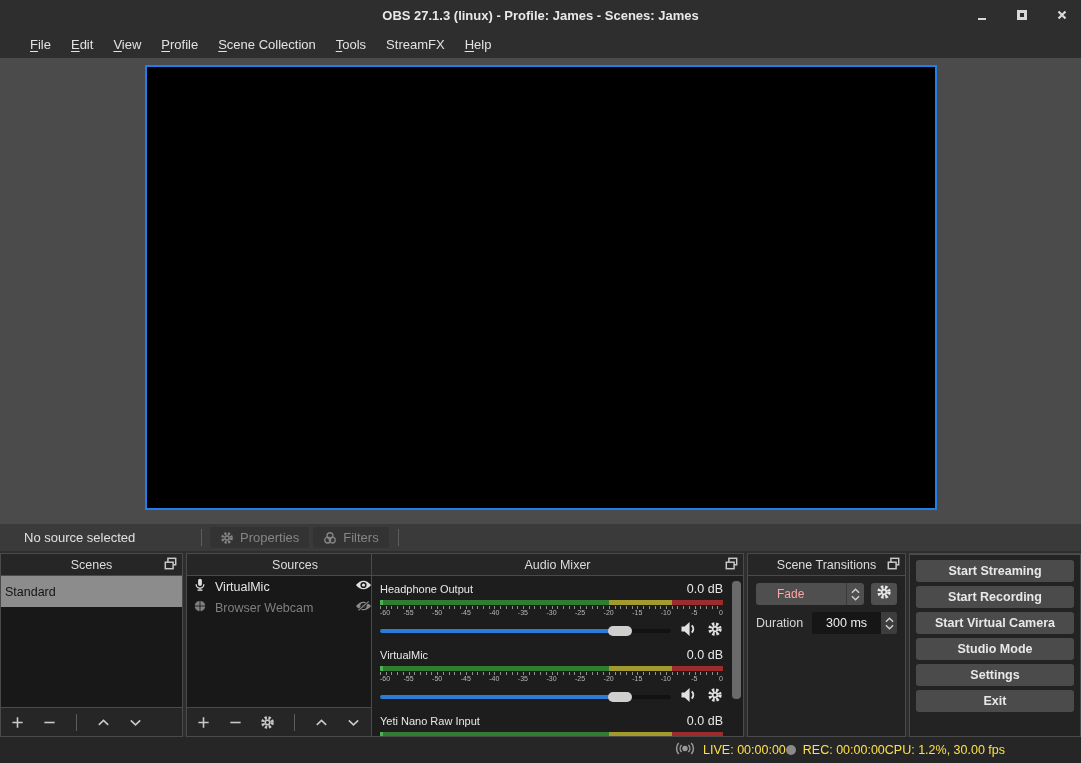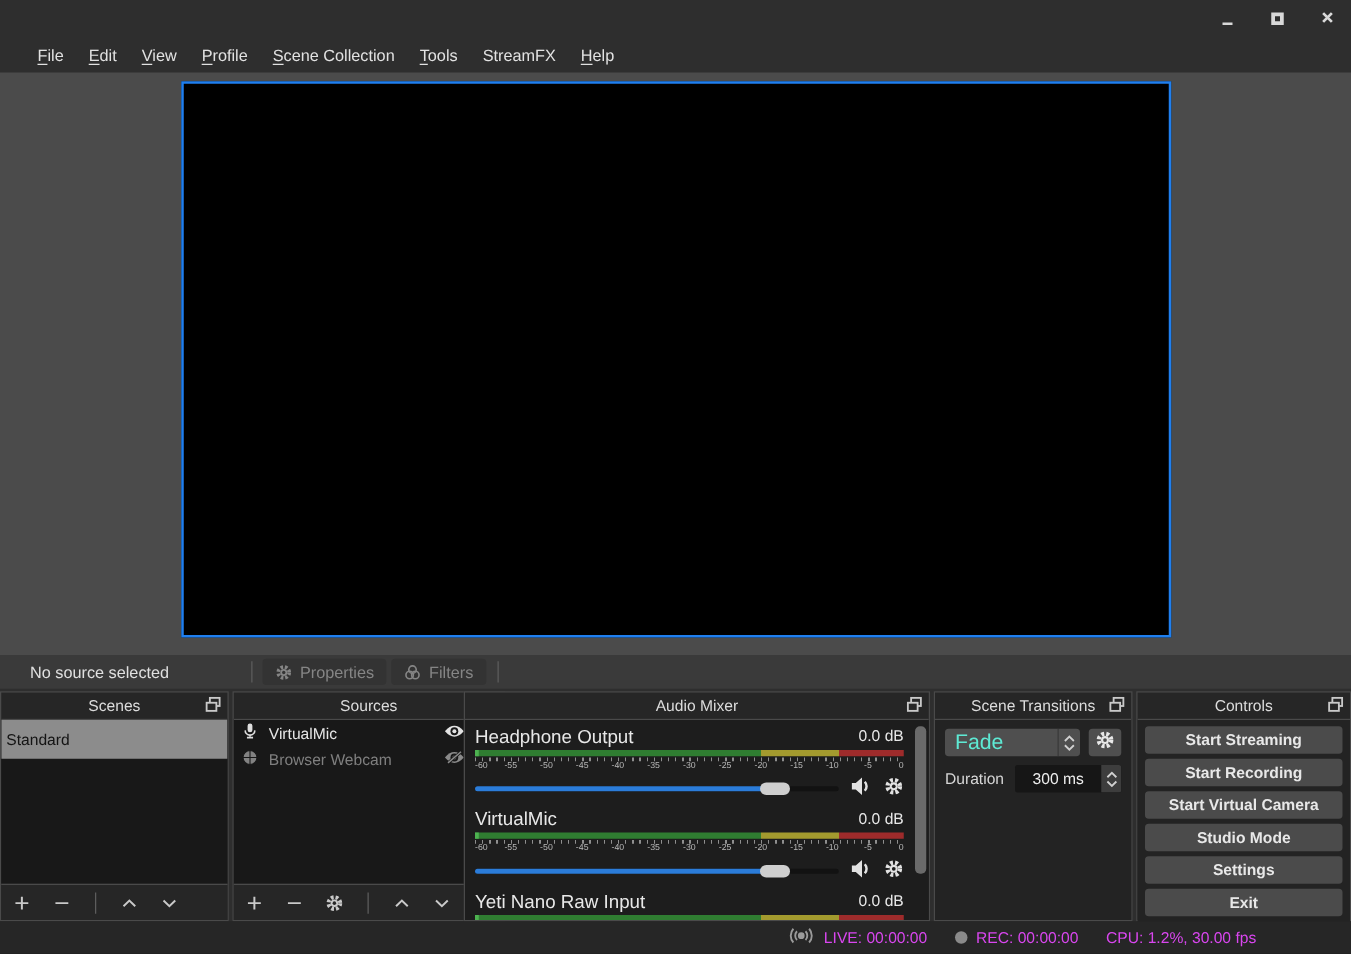--- a/index.html
+++ b/index.html
@@ -42,59 +42,60 @@
   .dock-footer .icn{display:flex;align-items:center;}
   .scene-row{height:31px;display:flex;align-items:center;padding-left:4px;font-size:12.5px;color:#d8d8d8;}
   .scene-row.selected{background:var(--sel-bg);color:#141414;}
   .source-row{height:21px;display:flex;align-items:center;padding:0 7px 0 6px;font-size:12.5px;gap:8px;}
   .source-row .src-label{flex:1;}
   .source-row .right-icons{display:flex;gap:11px;align-items:center;}
   
   #mixer-body{flex:1;background:#1d1d1d;border-top:1px solid #4a4a4a;overflow:hidden;position:relative;padding:5px 8px 0 8px;}
   .mix-ch{width:343px;margin-bottom:7px;}
   .mix-head{display:flex;justify-content:space-between;align-items:center;height:16px;margin-bottom:3px;}
-  .mix-name{color:#e8e8e8;font-size:15px;}
+  .mix-name{color:#e8e8e8;font-size:11px;}
   .mix-db{color:#e8e8e8;font-size:12.5px;}
   .meter{height:5px;position:relative;margin-bottom:1px;}
   .meter-ind{position:absolute;left:0;top:0;width:3px;height:100%;background:var(--meter-green-bright);}
   .tickstrip{height:3px;background-image:repeating-linear-gradient(90deg,#8f8f8f 0,#8f8f8f 1px,transparent 1px,transparent 5.72px);}
   .ticklabels{position:relative;height:9px;}
   .ticklabels span{position:absolute;top:0;font-size:7px;color:#b8b8b8;transform:translateX(-50%);}
   .slider-row{display:flex;align-items:center;margin-top:4px;height:18px;gap:9px;}
   .slider{flex:1;position:relative;height:18px;}
   .slider-track{position:absolute;left:0;top:7px;height:4px;width:100%;background:#121212;border-radius:2px;}
   .slider-fill{position:absolute;left:0;top:7px;height:4px;width:86%;background:var(--slider-blue);border-radius:2px;}
   .slider-handle{position:absolute;top:4px;left:calc(86% - 22px);width:24px;height:10px;background:#cfcfcf;border-radius:5px;}
   #mixer-scrollbar{position:absolute;right:2px;top:5px;width:9px;height:150px;}
   #mixer-scroll-thumb{position:absolute;left:0;top:0;width:9px;height:118px;background:#6a6a6a;border-radius:4px;}
   
   #transitions-body{flex:1;border-top:1px solid #4a4a4a;background:#232323;padding:7px 8px;}
   .trans-row{display:flex;align-items:center;margin-bottom:7px;}
   #transition-combo{width:112px;height:22px;background:#4f4f4f;border-radius:3px;display:flex;align-items:center;overflow:hidden;}
-  #transition-combo .combo-label{flex:1;padding-left:8px;font-size:17px;color:#5eead4;}
+  #transition-combo .combo-label{flex:1;padding-left:8px;font-size:12px;color:#fca5a5;margin-left:13px;}
   #transition-combo .combo-arrows{width:18px;height:100%;border-left:1px solid #3a3a3a;display:flex;flex-direction:column;align-items:center;justify-content:center;gap:1px;}
   .sq-btn{width:27px;height:22px;background:#4f4f4f;border-radius:3px;margin-left:7px;display:flex;align-items:center;justify-content:center;}
   #duration-label{font-size:12.5px;color:#d6d6d6;width:57px;}
   #duration-spin{width:86px;height:22px;background:#161616;border-radius:2px;display:flex;align-items:center;overflow:hidden;}
   #duration-spin .spin-value{flex:1;text-align:center;color:#ededed;font-size:12.5px;}
   #duration-spin .spin-arrows{width:16px;height:100%;display:flex;flex-direction:column;align-items:center;justify-content:center;gap:1px;background:#3d3d3d;}
   
   #controls-body{flex:1;border-top:1px solid #4a4a4a;background:#232323;padding:5px 6px;font-weight:bold;}
   .ctl-btn{width:100%;height:22px;margin-bottom:4px;background:#4b4b4b;border-radius:3px;display:flex;align-items:center;justify-content:center;font-size:12.5px;color:#e8e8e8;}
   
-  #statusbar{position:absolute;left:0;top:737px;width:100%;height:26px;background:#262626;display:flex;align-items:center;justify-content:flex-end;gap:22px;padding-right:76px;font-size:12.5px;color:#d946ef;}
+  #statusbar{position:absolute;left:0;top:737px;width:100%;height:26px;background:#262626;display:flex;align-items:center;justify-content:flex-end;padding-right:76px;font-size:12.5px;color:#fde047;}
   .status-group{display:flex;align-items:center;gap:7px;}
   .rec-dot{width:10px;height:10px;border-radius:50%;background:#8a8a8a;}
 </style>
 </head>
 <body>
 
 <div id="window">
 
   <div id="titlebar">
+    <span id="title-text">OBS 27.1.3 (linux) - Profile: James - Scenes: James</span>
     <div id="win-controls">
       <div class="winbtn">
           <div class="min-glyph"></div>
         </div>
       <div class="winbtn">
           <div class="max-glyph"></div>
         </div>
       <div class="winbtn">
           <span class="icn"><svg width="10" height="10" viewBox="0 0 10 10">
               <path d="M1.5 1.5 L8.5 8.5 M8.5 1.5 L1.5 8.5" stroke="#d8d8d8" stroke-width="2.2"></path>
@@ -418,29 +419,20 @@
               <svg width="9" height="6" viewBox="0 0 10 6">
                 <path d="M1 1 L5 5 L9 1" stroke="#d0d0d0" stroke-width="1.6" fill="none"></path>
               </svg>
             </span>
         </div>
       </div>
     </div>
   </div>
 
   <div class="dock" id="dock-controls">
-    <div class="dock-header">
-      <span class="dock-title">Controls</span>
-      <span class="dock-float">
-          <svg width="13" height="13" viewBox="0 0 15 15">
-            <rect x="4.5" y="1.5" width="9" height="7.5" fill="none" stroke="#c9c9c9" stroke-width="1.7"></rect>
-            <rect x="1.5" y="6" width="9" height="7.5" fill="#262626" stroke="#c9c9c9" stroke-width="1.7"></rect>
-          </svg>
-        </span>
-    </div>
     <div id="controls-body">
         <div class="ctl-btn">Start Streaming</div>
         <div class="ctl-btn">Start Recording</div>
         <div class="ctl-btn">Start Virtual Camera</div>
         <div class="ctl-btn">Studio Mode</div>
         <div class="ctl-btn">Settings</div>
         <div class="ctl-btn">Exit</div>
       </div>
   </div>
 

